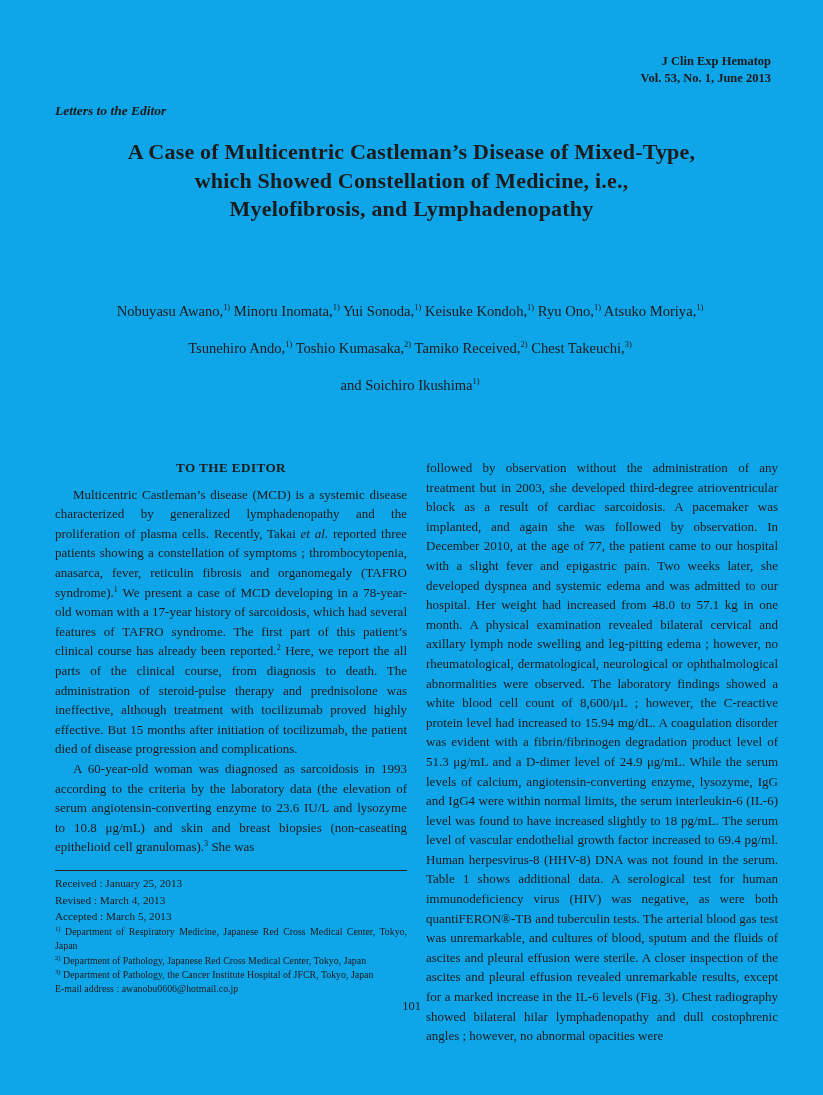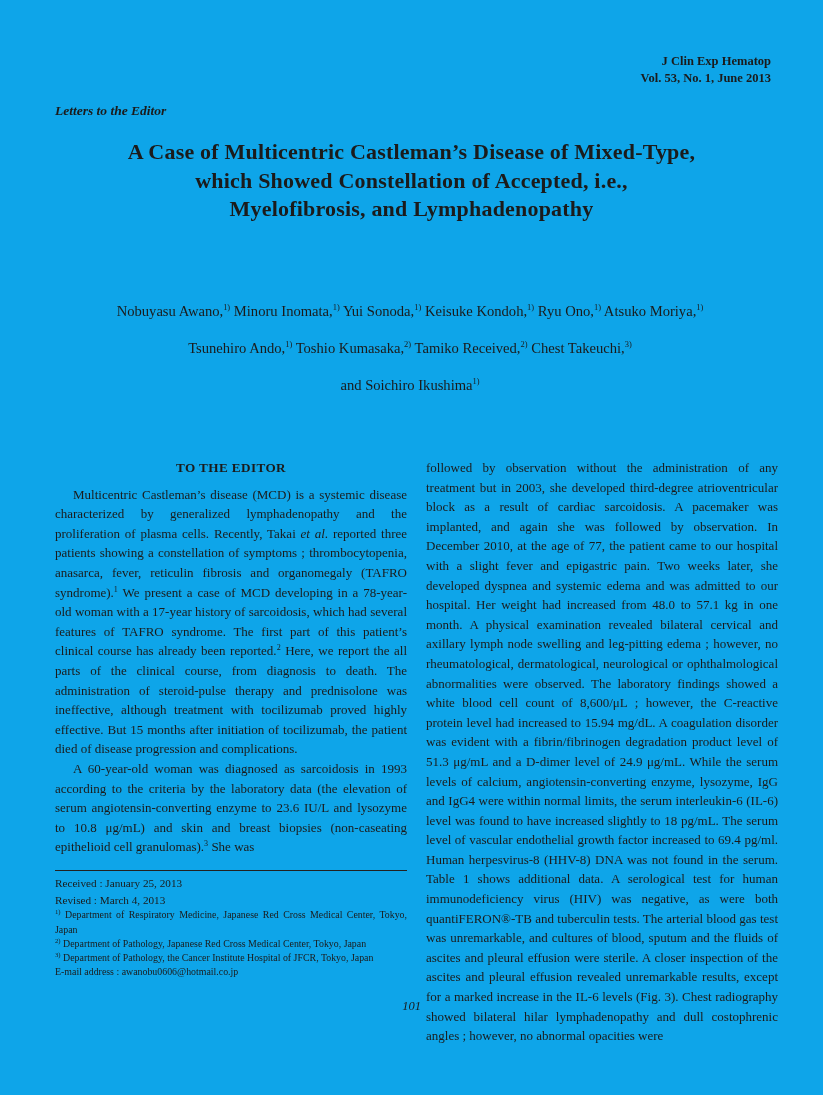--- a/index.html
+++ b/index.html
@@ -47,38 +47,38 @@
   .col p{margin:0;text-align:justify;text-indent:18px;}
   .col p.no-indent{text-indent:0;}
   .col sup{font-size:0.62em;line-height:0;}
   .footnote-block{margin-top:13px;}
   .footnote-rule{border:none;border-top:1.2px solid #222;margin:0 0 4px 0;}
   .fn-history{font-size:11.2px;line-height:16.8px;}
   .fn-notes{font-size:9.9px;line-height:14.2px;text-align:justify;}
   .fn-notes sup{font-size:0.68em;line-height:0;}
   .page-number{
     position:absolute;top:999px;left:0;right:0;
-    text-align:center;font-size:12.5px;font-style:italic;
+    text-align:center;font-size:12.5px;
   }
 </style>
 </head>
 <body>
 
 <div class="page">
 
   <div class="journal-header">
     <div>J Clin Exp Hematop</div>
     <div>Vol. 53, No. 1, June 2013</div>
   </div>
 
   <div class="section-label">Letters to the Editor</div>
 
   <div class="article-title">
       <div>A Case of Multicentric Castleman’s Disease of Mixed-Type,</div>
-      <div>which Showed Constellation of Accepted, i.e.,</div>
+      <div>which Showed Constellation of Medicine, i.e.,</div>
       <div>Myelofibrosis, and Lymphadenopathy</div>
     </div>
 
   <div class="authors">
       <div><span>Nobuyasu Awano,</span><sup>1)</sup><span> Minoru Inomata,</span><sup>1)</sup><span> Yui Sonoda,</span><sup>1)</sup><span> Keisuke Kondoh,</span><sup>1)</sup><span> Ryu Ono,</span><sup>1)</sup><span> Atsuko Moriya,</span><sup>1)</sup></div>
       <div><span>Tsunehiro Ando,</span><sup>1)</sup><span> Toshio Kumasaka,</span><sup>2)</sup><span> Tamiko Received,</span><sup>2)</sup><span> Chest Takeuchi,</span><sup>3)</sup></div>
       <div><span>and Soichiro Ikushima</span><sup>1)</sup></div>
     </div>
 
 
@@ -87,20 +87,21 @@
     <div class="col">
       <div class="col-heading">TO THE EDITOR</div>
       <p><span>Multicentric Castleman’s disease (MCD) is a systemic disease characterized by generalized lymphadenopathy and the proliferation of plasma cells. Recently, Takai </span><i>et al</i><span>. reported three patients showing a constellation of symptoms ; thrombocytopenia, anasarca, fever, reticulin fibrosis and organomegaly (TAFRO syndrome).</span><sup>1</sup><span> We present a case of MCD developing in a 78-year-old woman with a 17-year history of sarcoidosis, which had several features of TAFRO syndrome. The first part of this patient’s clinical course has already been reported.</span><sup>2</sup><span> Here, we report the all parts of the clinical course, from diagnosis to death. The administration of steroid-pulse therapy and prednisolone was ineffective, although treatment with tocilizumab proved highly effective. But 15 months after initiation of tocilizumab, the patient died of disease progression and complications.</span></p>
       <p><span>A 60-year-old woman was diagnosed as sarcoidosis in 1993 according to the criteria by the laboratory data (the elevation of serum angiotensin-converting enzyme to 23.6 IU/L and lysozyme to 10.8 μg/mL) and skin and breast biopsies (non-caseating epithelioid cell granulomas).</span><sup>3</sup><span> She was</span></p>
 
       <div class="footnote-block">
         <hr class="footnote-rule">
         <div class="fn-history">
             <div>Received :  January 25, 2013</div>
             <div>Revised   :  March 4, 2013</div>
+            <div>Accepted :  March 5, 2013</div>
           </div>
         <div class="fn-notes">
             <div><sup>1)</sup><span> Department of Respiratory Medicine, Japanese Red Cross Medical Center, Tokyo, Japan</span></div>
             <div><sup>2)</sup><span> Department of Pathology, Japanese Red Cross Medical Center, Tokyo, Japan</span></div>
             <div><sup>3)</sup><span> Department of Pathology, the Cancer Institute Hospital of JFCR, Tokyo, Japan</span></div>
             <div><span>E-mail address :  awanobu0606@hotmail.co.jp</span></div>
           </div>
       </div>
     </div>
 

